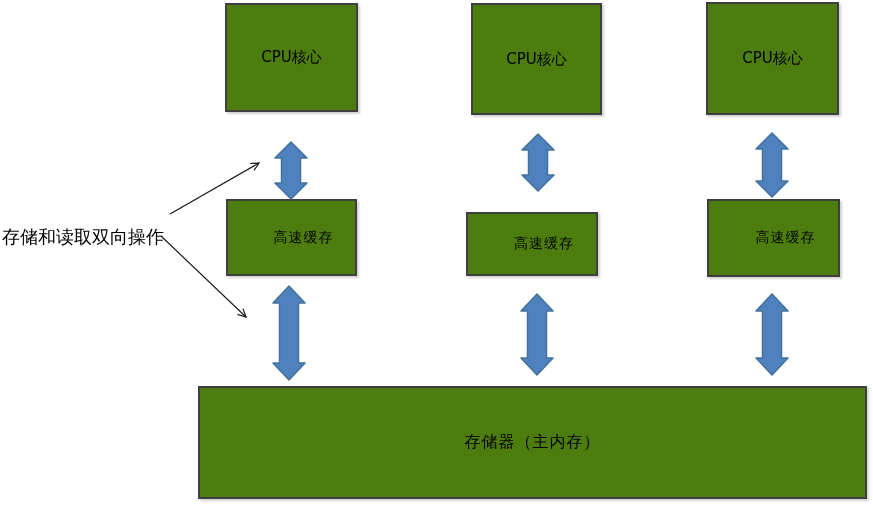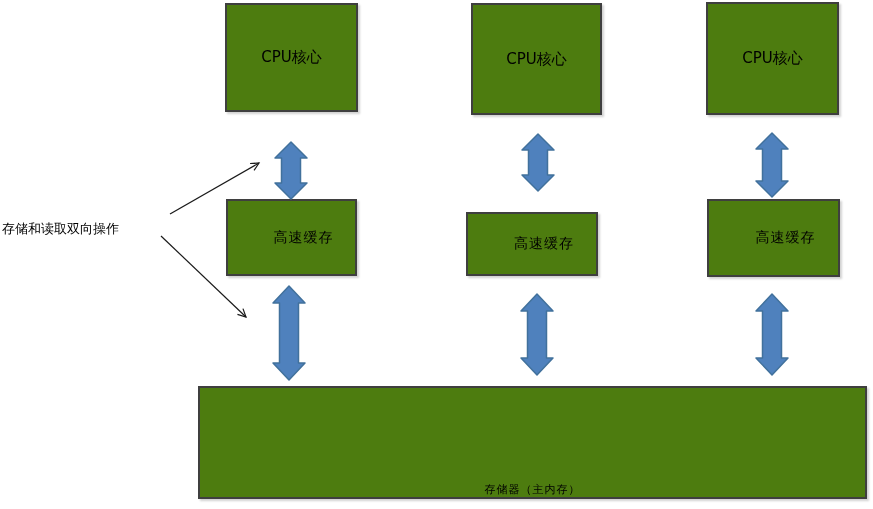--- a/index.html
+++ b/index.html
@@ -15,24 +15,24 @@
     position:relative;width:873px;height:509px;background:var(--background);overflow:hidden;
   }
   .box{
     position:absolute;background:#4d7c0f;border:2px solid var(--box-border);
     box-shadow:2px 2px 2px rgba(0,0,0,0.18);
     display:flex;align-items:center;justify-content:center;
     box-sizing:border-box;text-align:center;
   }
   .cpu-box{font-size:15px;}
   .cache-box{font-size:14px;letter-spacing:1px;padding-left:24px;}
-  .memory-box{font-size:11px;letter-spacing:1px;align-items:flex-end;}
+  .memory-box{font-size:16px;letter-spacing:1px;}
   .annotation{
-    position:absolute;left:2px;top:219px;width:170px;
-    font-size:13px;line-height:20px;white-space:nowrap;
+    position:absolute;left:2px;top:227px;width:170px;
+    font-size:18px;line-height:20px;white-space:nowrap;
   }
   svg.overlay{position:absolute;left:0;top:0;width:873px;height:509px;pointer-events:none;}
   .dbl-arrow{fill:var(--arrow-fill);stroke:var(--arrow-stroke);stroke-width:1.5;stroke-linejoin:round;}
   .thin-line{stroke:var(--annotation-line);stroke-width:1.2;fill:none;}
 </style>
 </head>
 <body>
 
 <div class="canvas">
 

